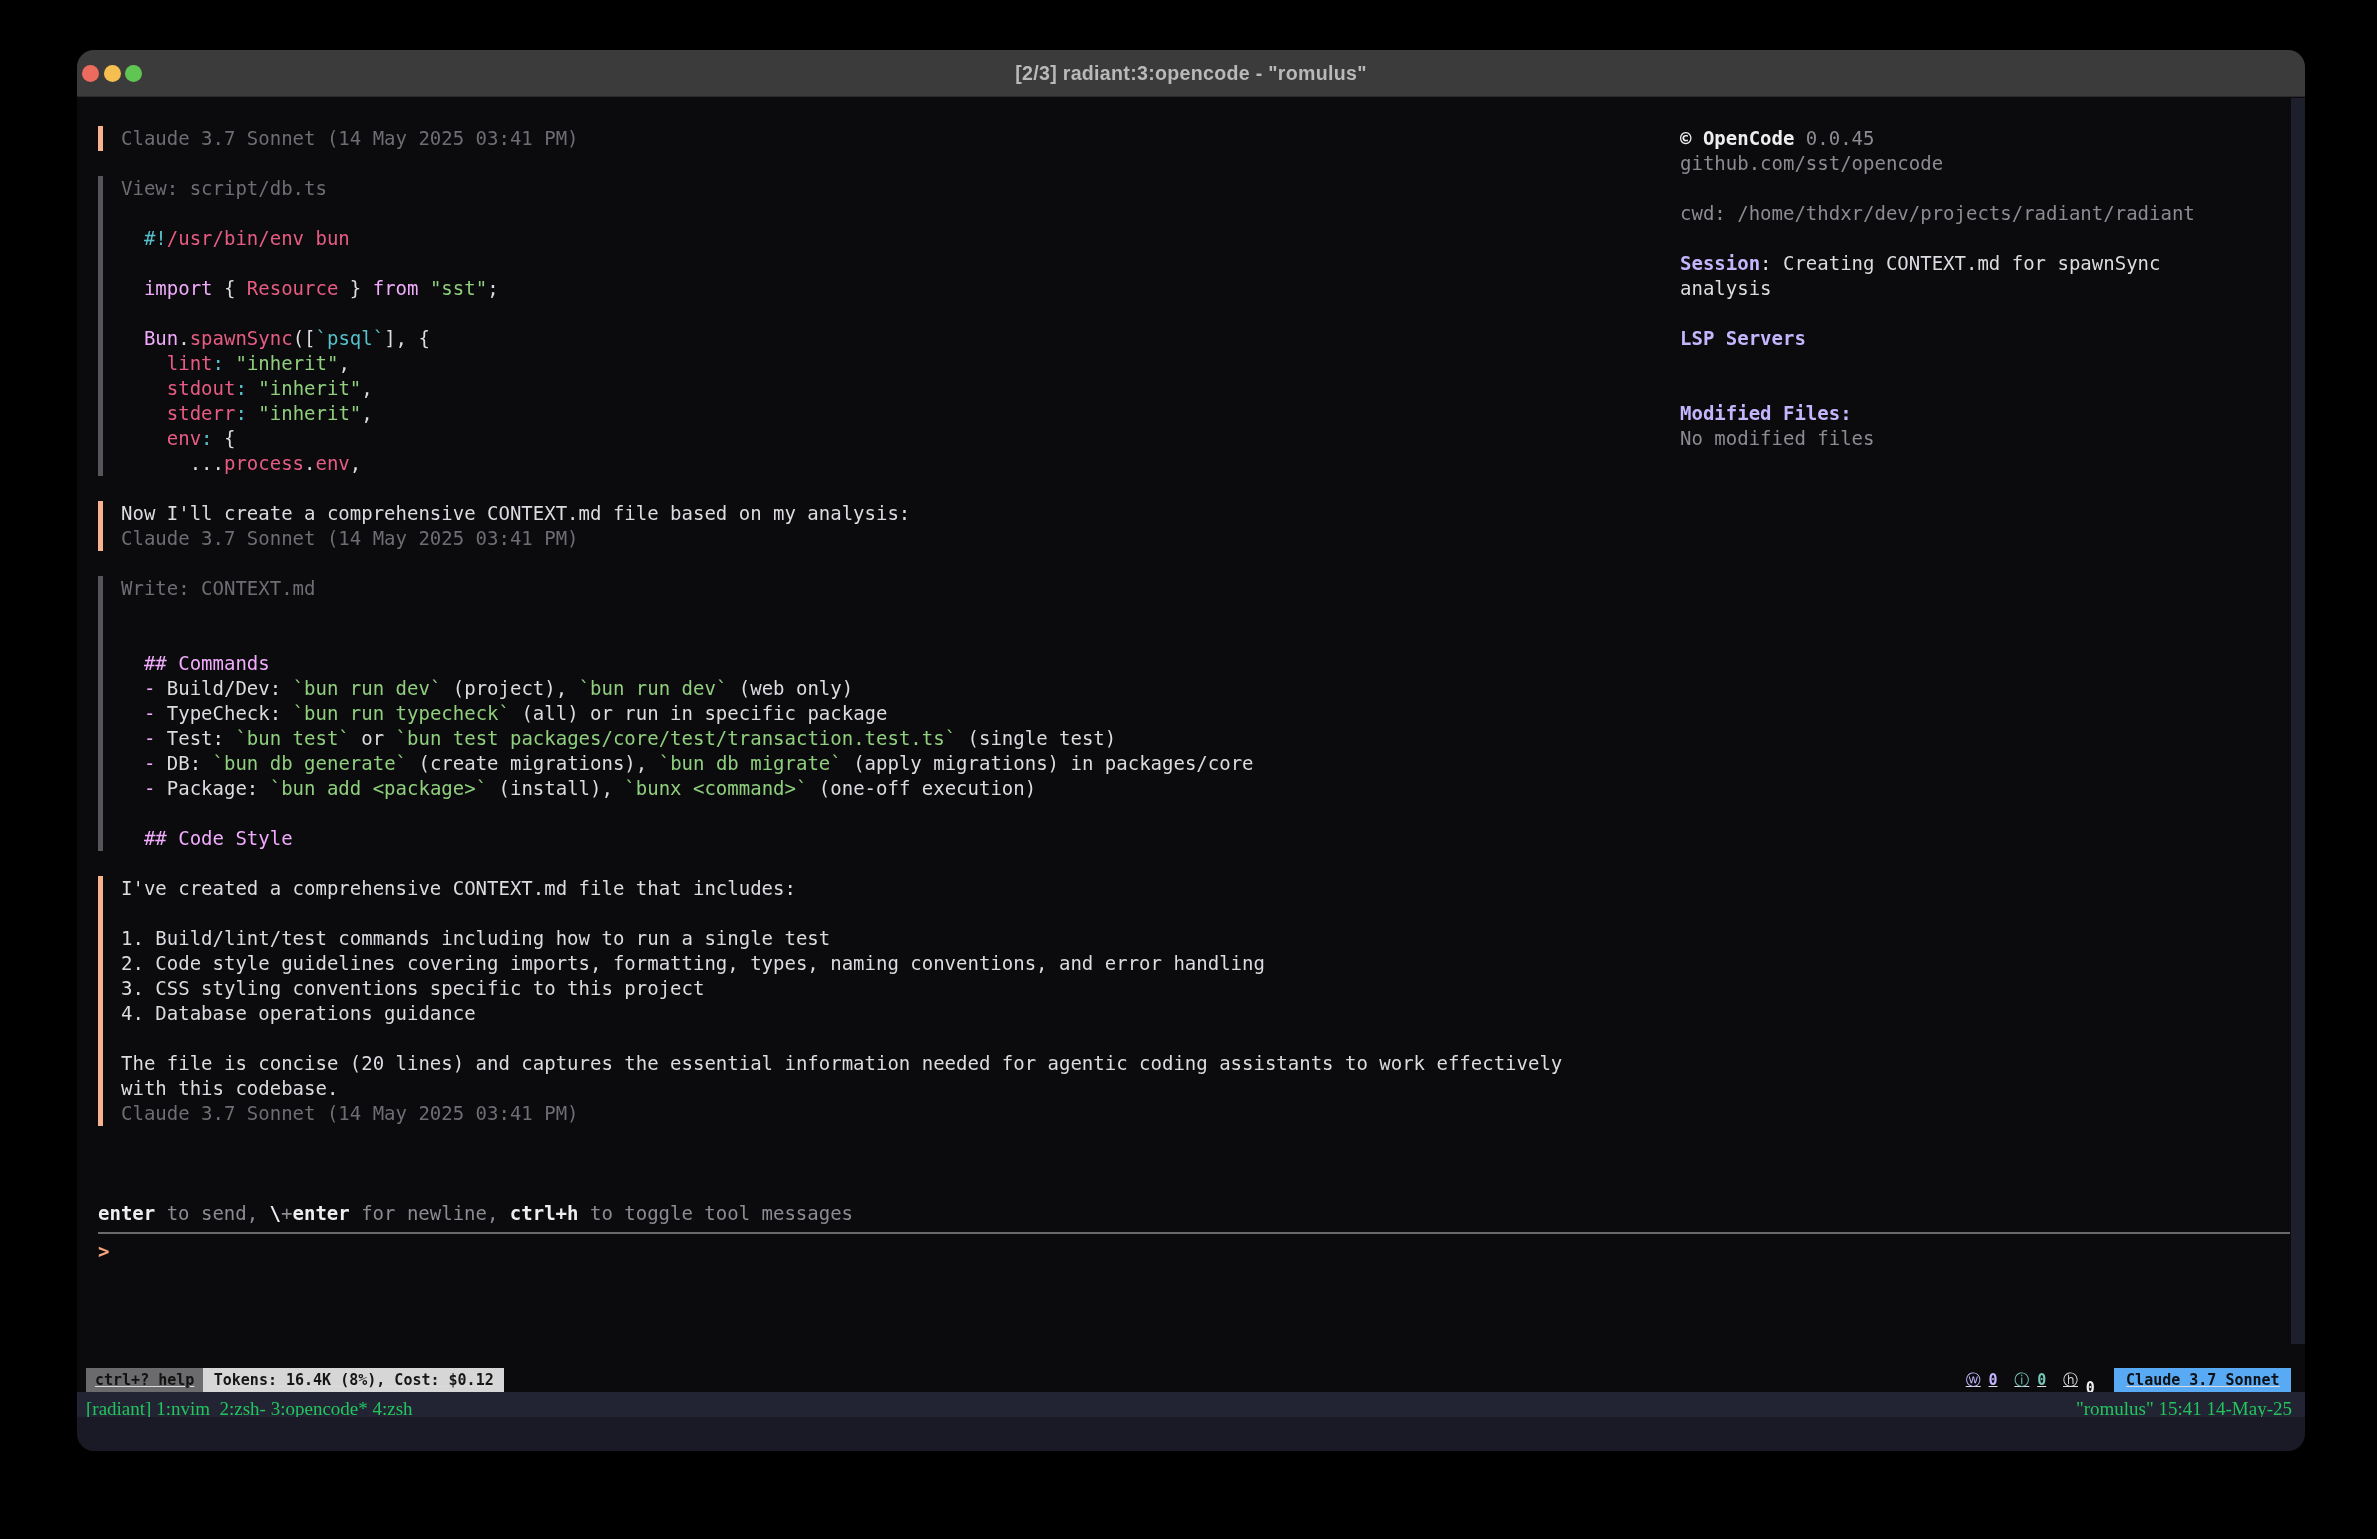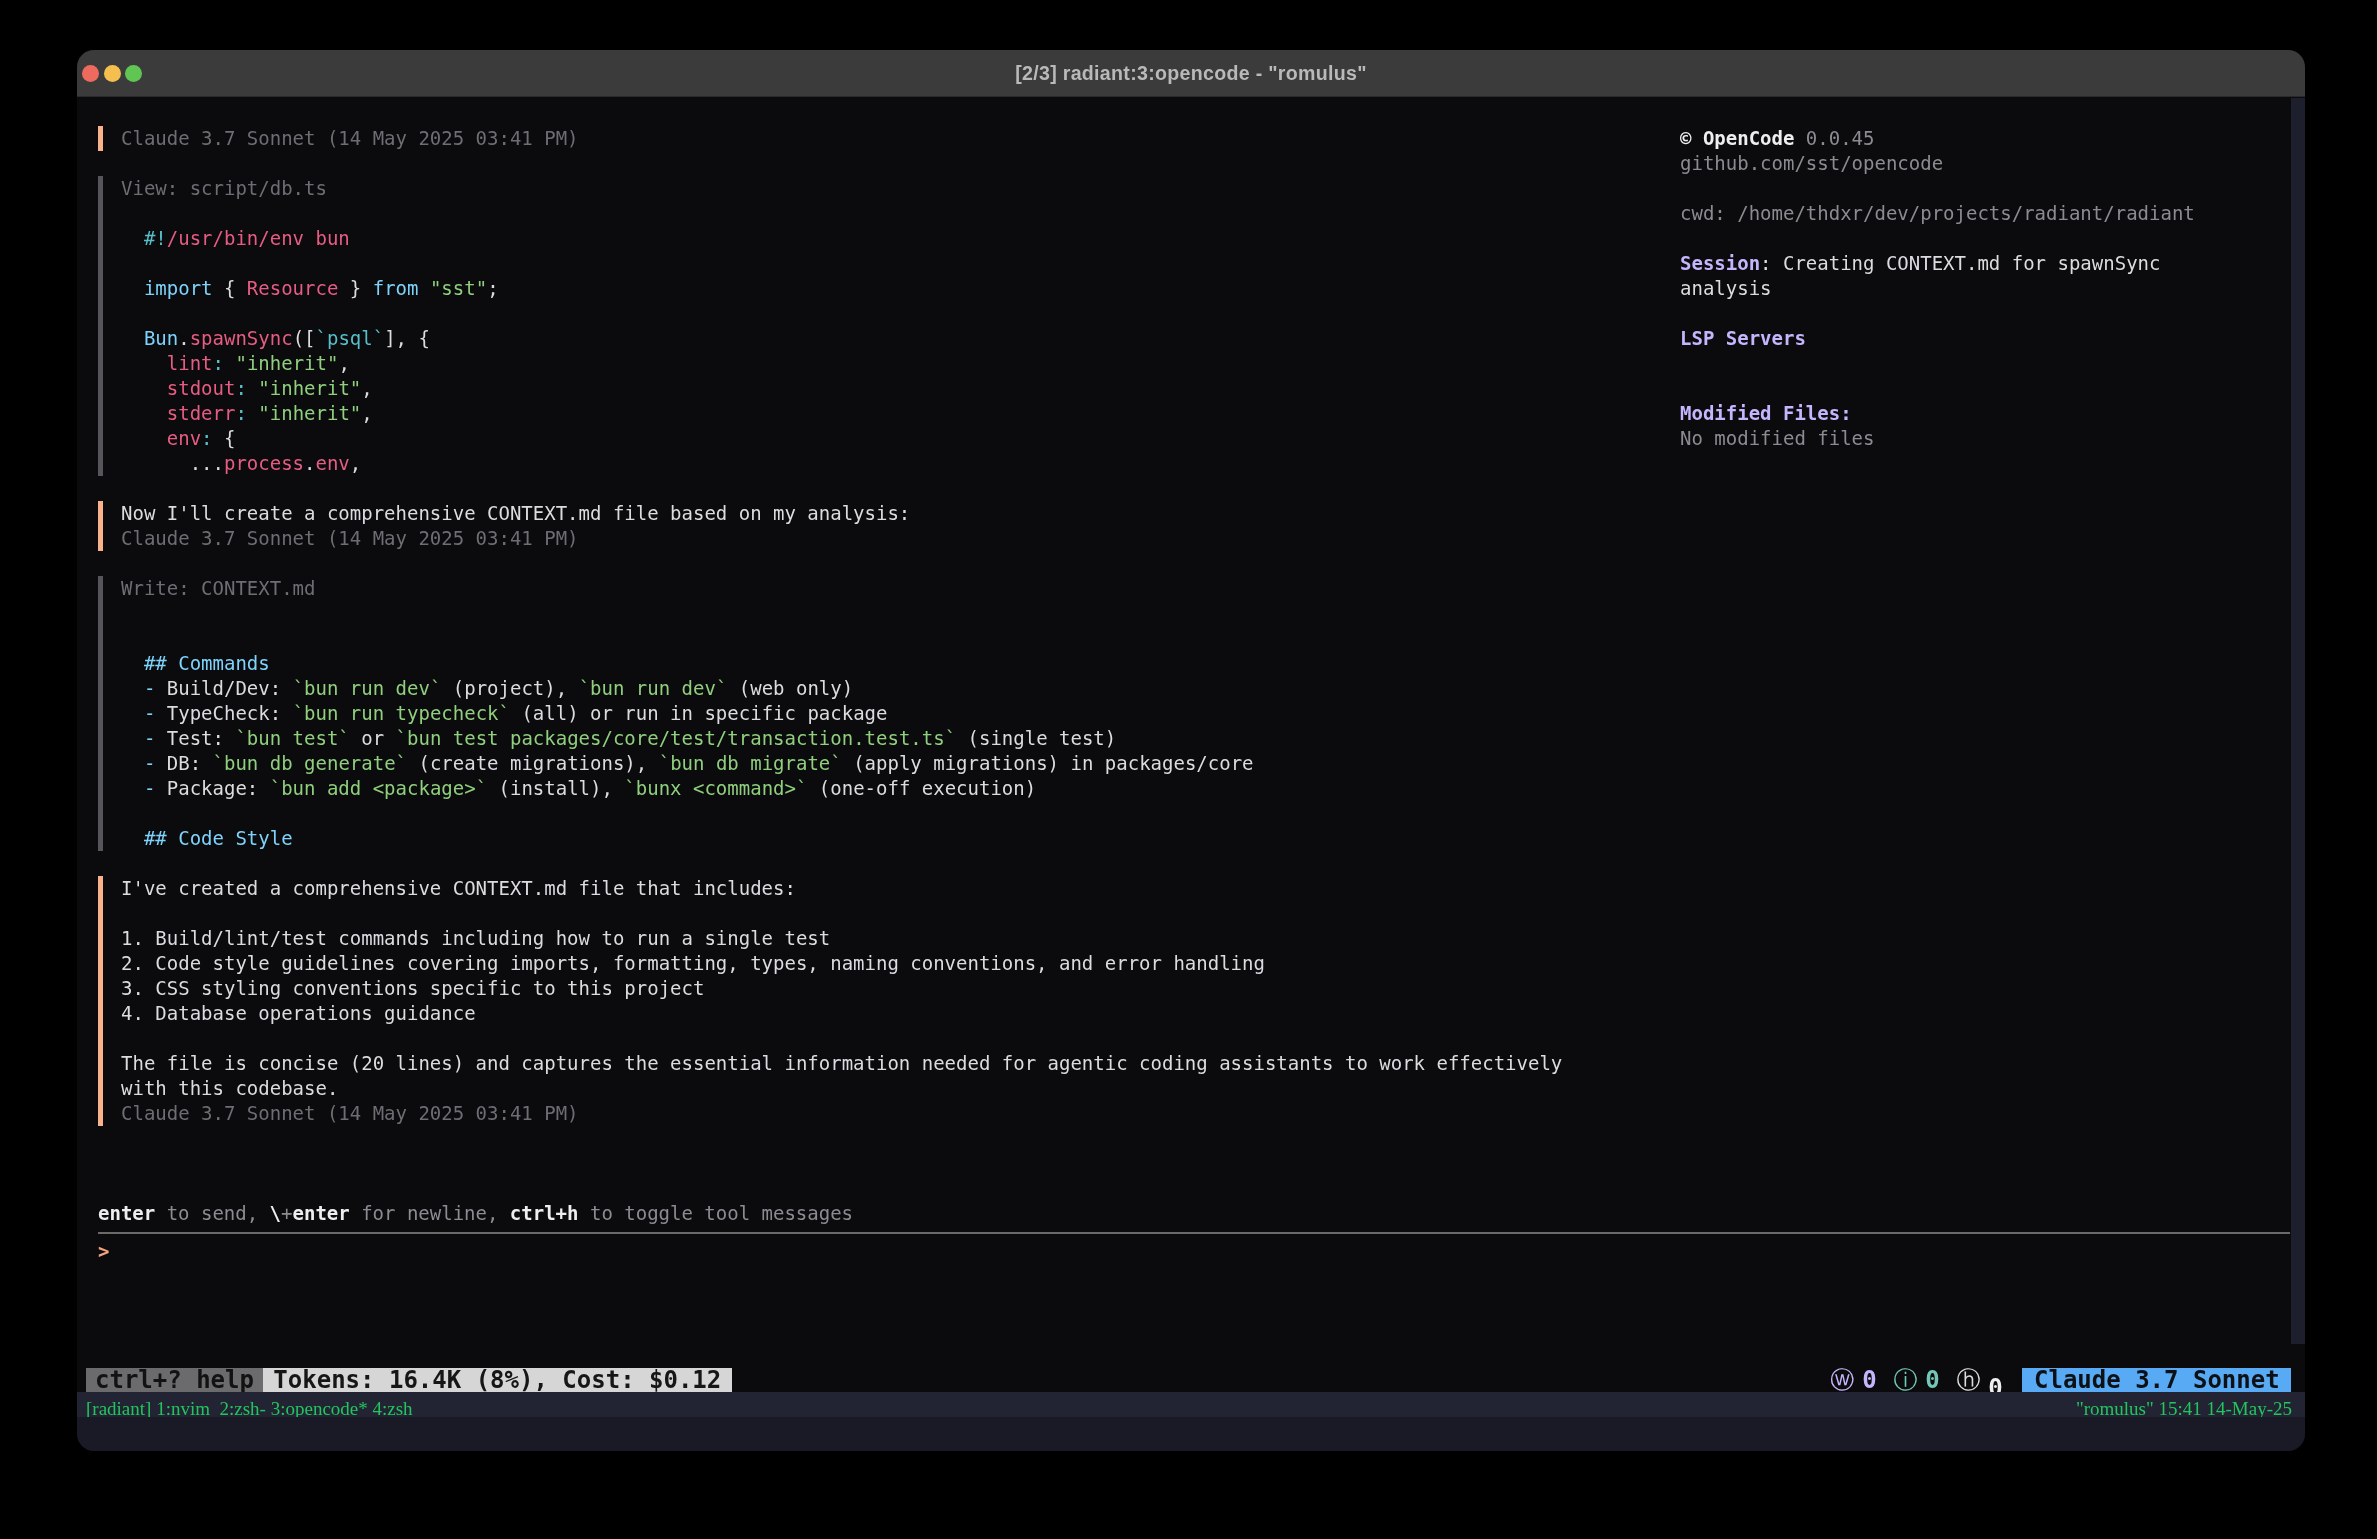--- a/index.html
+++ b/index.html
@@ -36,40 +36,40 @@
   .chat { position:absolute; left:21px; top:28px; width:1520px; }
   .msg { border-left:5.2px solid #55555a; padding-left:18px; margin-bottom:25px; }
   .msg.orange { border-left-color:#f8b28c; }
   .msg.gray { border-left-color:#55555a; }
   .line { height:25px; line-height:25px; white-space:pre; }
 
   
   .w  { color:#dcdce0; }
   .g  { color:#6d6d74; }
   .g2 { color:#8b8b92; }
-  .bl { color:#7dd3fc; }
+  .bl { color:#f0abfc; }
   .pk { color:#e75c83; }
   .gr { color:#8fcf7d; }
   .tl { color:#56bfc9; }
   .or { color:#c4b5fd; }
   .tl2{ color:#74c7b8; }
   .b  { font-weight:bold; }
   .wb { color:#eeeef1; font-weight:bold;margin-top:16px; }
 
   .bottom-flow { position:absolute; left:21px; right:15px; top:1103px; }
   .hint-line { height:25px; line-height:25px; white-space:pre; }
   .input-rule { height:2px; background:#6a6a6a; margin:5.9px 0 5.2px 0; }
   .prompt-line { height:25px; line-height:25px; }
   .prompt-chevron { color:#f5a37f; font-weight:bold; }
 
   .sidebar { position:absolute; left:1603px; top:28px; width:528px; }
 
   .statusbar {
     position:absolute; left:9px; right:13.7px; top:1270px; height:25px;
-    display:flex; align-items:stretch; font-size:24px;
+    display:flex; align-items:stretch; font-size:15px;text-decoration:underline;
   }
   .chip { height:25px; line-height:25px; white-space:pre; font-weight:bold; }
   .chip-help { background:#6b6b6e; color:#121212; padding:0 9px; }
   .chip-tokens { background:#d6d6d6; color:#161616; padding:0 10.4px; }
   .status-spacer { flex:1; }
   .counters { display:flex; align-items:center; gap:7.8px; margin-right:19.6px; white-space:pre; }
   .model-badge { background:#58aaf4; color:#0d1014; padding:0 11.7px; height:25px; line-height:25px; white-space:pre; font-weight:bold; }
 
   .tmuxbar {
     position:absolute; left:0; right:0; top:1294px; height:25px;

